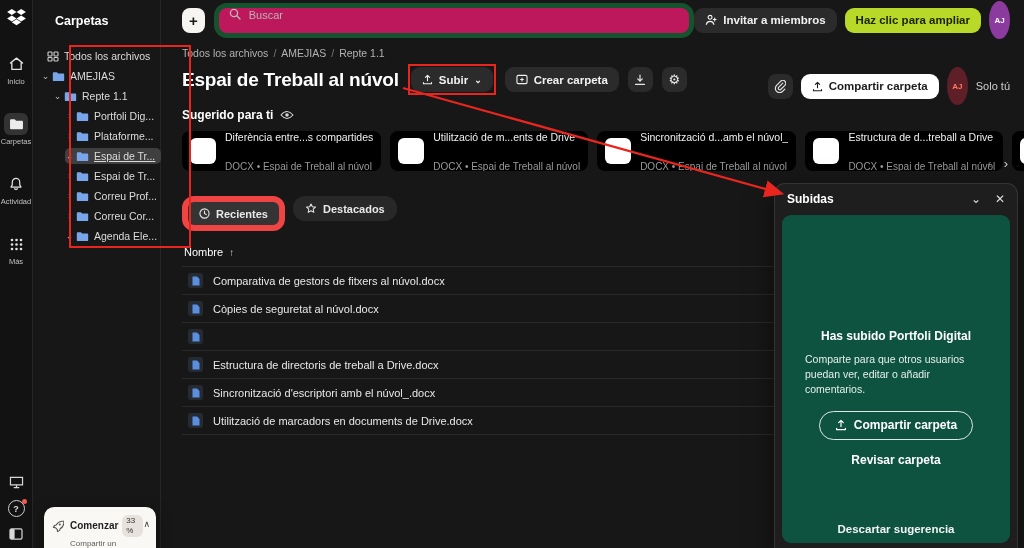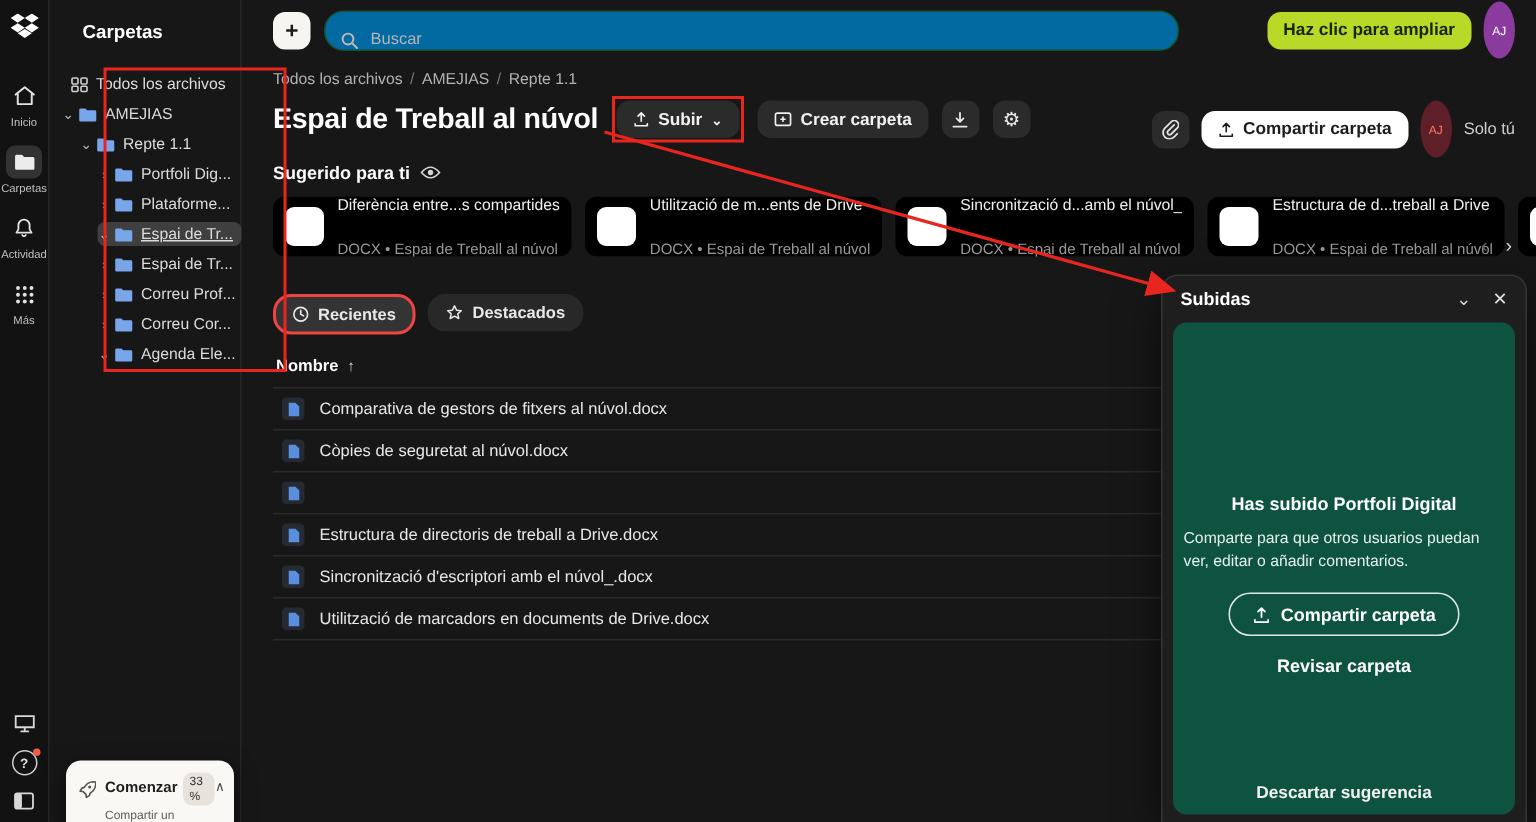--- a/index.html
+++ b/index.html
@@ -4,21 +4,21 @@
 <style>
   html,body{margin:0;padding:0;background:#0c0c0c;}
   #app{position:relative;width:1024px;height:548px;overflow:hidden;background:#171717;
        font-family:"Liberation Sans",sans-serif;color:#f2f2f2;-webkit-font-smoothing:antialiased;}
   svg{display:block}
 
   
   .rail{position:absolute;left:0;top:0;width:32px;height:548px;background:#121212;
         border-right:1px solid #262626;display:flex;flex-direction:column;align-items:center;z-index:3;}
   .rail-logo{margin-top:9px}
-  .rail-nav{margin-top:26px;display:flex;flex-direction:column;align-items:center;gap:11px;width:100%}
+  .rail-nav{margin-top:26px;display:flex;flex-direction:column;align-items:center;gap:27px;width:100%}
   .rail-item{display:flex;flex-direction:column;align-items:center;gap:2px;cursor:pointer;width:100%}
   .rail-item .ricon{width:24px;height:22px;display:flex;align-items:center;justify-content:center;border-radius:6px}
   .rail-item.active .ricon{background:#333333;}
   .rail-label{font-size:7.5px;color:#c2c2c2;white-space:nowrap}
   .rail-bottom{position:absolute;bottom:8px;left:0;width:32px;display:flex;flex-direction:column;align-items:center;gap:11px}
   .help-wrap{position:relative;width:15px;height:15px;border:1.2px solid #cfcfcf;border-radius:50%;
              display:flex;align-items:center;justify-content:center;font-size:9px;color:#dedede;font-weight:700}
   .help-dot{position:absolute;top:-2px;right:-3px;width:5px;height:5px;border-radius:50%;background:#f05b47}
 
   
@@ -33,33 +33,33 @@
   .titem.selected .selwrap{background:#3f3f3f;border-radius:5px;padding:2px 6px 2px 0;display:flex;align-items:center}
   .titem.selected .tlabel{text-decoration:underline}
   .selwrap{display:flex;align-items:center}
   .red-box-tree{position:absolute;left:37px;top:45px;width:118px;height:199px;border:2px solid #e8261f;z-index:6;pointer-events:none}
 
   
   .main{position:absolute;left:160px;top:0;width:864px;height:548px}
   .topbar{display:flex;align-items:center;height:40px;padding:0 14px 0 22px}
   .plus-btn{width:25px;height:25px;background:#f7f5f2;border:none;border-radius:8px;color:#1a1a1a;
             font-size:15px;font-weight:700;display:flex;align-items:center;justify-content:center;cursor:pointer}
-  .search{margin-left:9px;width:548px;height:25px;border:1px solid #14532d;border-radius:13px;background:#0369a1;
-          display:flex;align-items:flex-end;padding:0 10px;gap:6px}
+  .search{margin-left:9px;width:548px;height:25px;border:5px solid #14532d;border-radius:13px;background:#be185d;
+          display:flex;align-items:flex-start;padding:0 10px;gap:6px}
   .search input{background:transparent;border:none;outline:none;color:#eee;font-size:11px;width:100%;
                 font-family:"Liberation Sans",sans-serif}
   .search input::placeholder{color:#b5b5b5}
   .tb-right{margin-left:auto;display:flex;align-items:center;gap:8px}
   .pill{display:inline-flex;align-items:center;gap:6px;height:25px;padding:0 11px;background:#2b2b2b;border:none;
         border-radius:9px;font-size:11.5px;font-weight:700;color:#f1f1f1;cursor:pointer;white-space:nowrap;
         font-family:"Liberation Sans",sans-serif}
   .pill.lime{background:#b8d928;color:#1c2100}
   .pill.white{background:#ffffff;color:#1c1c1c}
   .avatar{width:21px;height:38px;border-radius:50%;display:flex;align-items:center;justify-content:center;
-          font-size:8px;font-weight:400;cursor:pointer}
+          font-size:8px;font-weight:700;cursor:pointer}
   .avatar.purple{background:#8b3a9e;color:#fff}
   .avatar.maroon{background:#5e1f29;color:#ff7a5c}
 
   .content{padding:0 14px 0 22px;position:relative}
   .breadcrumb{margin-top:7px;font-size:10.5px;color:#b3b3b3;display:flex;gap:5px}
   .breadcrumb .crumb{cursor:pointer}
   .breadcrumb .sep{color:#777}
   .title-row{margin-top:5px;display:flex;align-items:center;gap:9px}
   .page-title{font-size:19px;font-weight:700;letter-spacing:-0.2px;color:#fff}
   .red-wrap{border:2px solid #e8261f;padding:1px;display:inline-flex}
@@ -76,41 +76,41 @@
   .card{flex:0 0 172px;height:40px;background:#000000;border-radius:8px;display:flex;align-items:center;
         padding:0 8px;gap:9px;cursor:pointer}
   .thumb{width:26px;height:26px;background:#fff;border-radius:6px;flex:0 0 26px}
   .card-text{overflow:hidden;white-space:nowrap}
   .card-title{font-size:10.5px;color:#f0f0f0;font-weight:400}
   .card-meta{font-size:10px;color:#9a9a9a;margin-top:18px}
 
   .tabs{margin-top:25px;display:flex;gap:8px}
   .tab{display:inline-flex;align-items:center;gap:6px;height:23px;padding:0 11px;border-radius:12px;
        font-size:11px;font-weight:700;cursor:pointer;background:#282828;color:#e8e8e8;border:1px solid transparent}
-  .tab.active{background:#343434;border:2px solid #ef4444}
+  .tab.active{background:#343434;border:6px solid #ef4444}
 
   .table{margin-top:15px;width:832px}
-  .thead{font-size:11px;font-weight:700;color:#fff;padding:0 0 8px 2px;display:flex;gap:6px;align-items:center}
+  .thead{font-size:11px;font-weight:400;color:#fff;padding:0 0 8px 2px;display:flex;gap:6px;align-items:center}
   .sort{color:#cfcfcf;font-size:10px}
   .row{display:flex;align-items:center;gap:10px;height:27px;border-top:1px solid #2a2a2a;cursor:pointer;padding-left:6px}
   .row:last-child{border-bottom:1px solid #2a2a2a}
   .ftile{width:15px;height:15px;background:#262b33;border-radius:3px;display:flex;align-items:center;justify-content:center;flex:0 0 15px}
   .fname{font-size:11px;color:#e8e8e8;white-space:nowrap}
 
   
   .uploads{position:absolute;left:775px;top:184px;width:242px;height:364px;background:#1e1e1e;
            border-radius:10px 10px 0 0;box-shadow:0 0 0 1px #343434,0 10px 30px rgba(0,0,0,.55);z-index:10}
   .up-head{height:29px;display:flex;align-items:center;padding:0 12px;}
   .up-title{font-size:12px;font-weight:700;color:#fff}
   .up-icons{margin-left:auto;display:flex;gap:14px;font-size:12px;color:#dedede}
   .up-icons span{cursor:pointer}
   .green{position:absolute;left:7px;right:7px;top:31px;bottom:5px;background:#0e5340;border-radius:9px;
          display:flex;flex-direction:column;align-items:center}
   .g-heading{margin-top:114px;font-size:12px;font-weight:700;color:#fff;text-align:center}
-  .g-body{margin-top:9px;font-size:10.5px;line-height:1.45;color:#e6f0eb;padding:0 7px;align-self:stretch;text-align:left}
+  .g-body{margin-top:9px;font-size:10.5px;line-height:1.45;color:#e6f0eb;padding:0 23px;align-self:stretch;text-align:left}
   .g-share{margin-top:13px;display:inline-flex;align-items:center;gap:7px;height:29px;padding:0 15px;
            background:transparent;border:1.4px solid #dfe9e4;border-radius:16px;color:#fff;font-size:12px;
            font-weight:700;cursor:pointer;font-family:"Liberation Sans",sans-serif}
   .g-review{margin-top:13px;font-size:12px;font-weight:700;color:#fff;cursor:pointer}
   .g-dismiss{position:absolute;bottom:8px;left:0;right:0;text-align:center;font-size:11.5px;font-weight:700;
              color:#f2f2f2;cursor:pointer}
 
   
   .arrow-layer{position:absolute;left:0;top:0;width:1024px;height:548px;z-index:12;pointer-events:none}
 
@@ -307,20 +307,29 @@
       <div class="search">
         <span>
           <svg width="12" height="12" viewBox="0 0 12 12">
               <circle cx="5" cy="5" r="3.6" fill="none" stroke="#bbb" stroke-width="1.3"></circle>
               <path d="M7.8 7.8 11 11" stroke="#bbb" stroke-width="1.3" stroke-linecap="round"></path>
             </svg>
         </span>
         <input placeholder="Buscar" style="">
       </div>
       <div class="tb-right">
+        <button class="pill">
+          <span>
+            <svg width="12" height="12" viewBox="0 0 13 13">
+                <circle cx="5.5" cy="3.6" r="2.1" fill="none" stroke="#f1f1f1" stroke-width="1.2"></circle>
+                <path d="M1.4 11.3a4.2 4.2 0 0 1 8.2 0M10.5 4.5v3M9 6h3" fill="none" stroke="#f1f1f1" stroke-width="1.2" stroke-linecap="round"></path>
+              </svg>
+          </span>
+          <span>Invitar a miembros</span>
+        </button>
         <button class="pill lime">Haz clic para ampliar</button>
         <span class="avatar purple">AJ</span>
       </div>
     </div>
 
     <div class="content">
       <div class="breadcrumb">
         <span class="crumb">Todos los archivos</span>
         <span class="sep">/</span>
         <span class="crumb">AMEJIAS</span>

